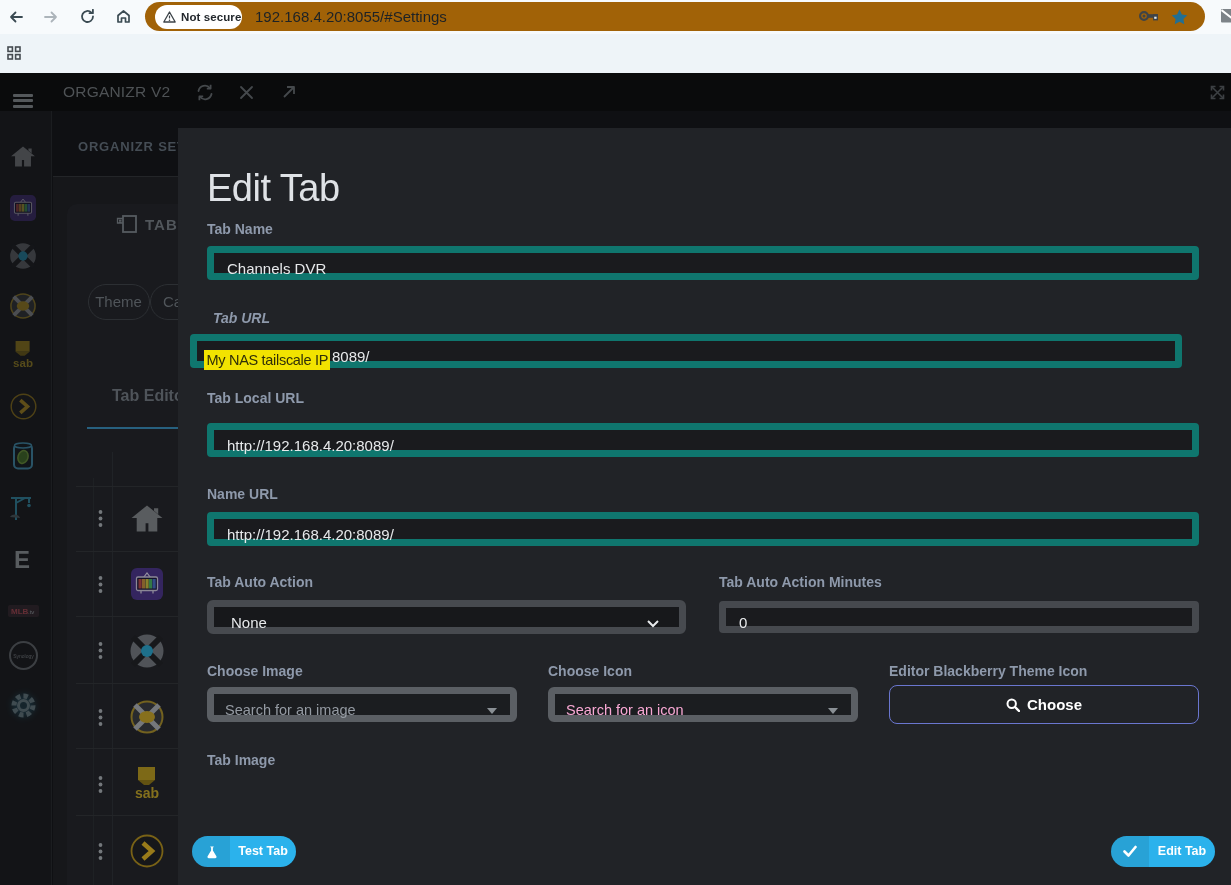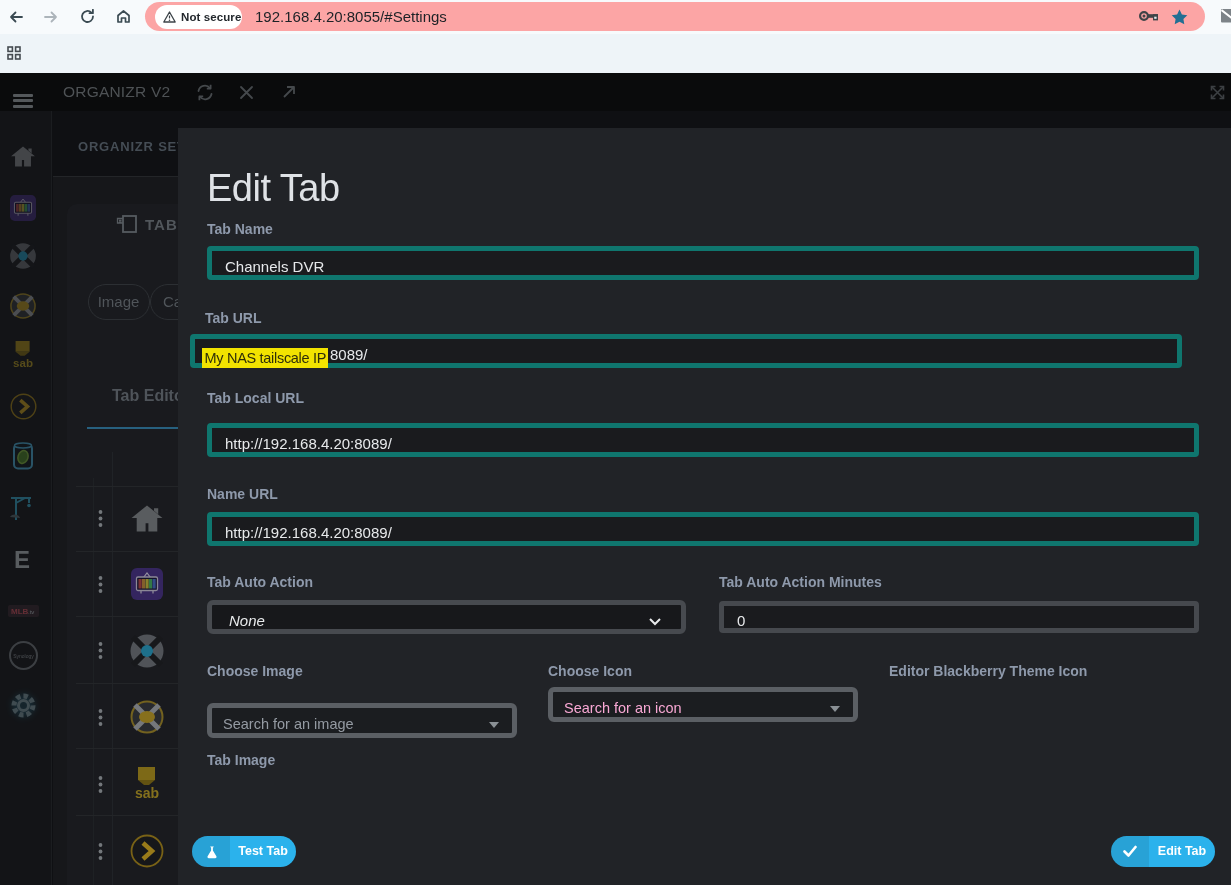--- a/index.html
+++ b/index.html
@@ -3,34 +3,34 @@
 <meta charset="utf-8">
 <style>
   * { margin:0; padding:0; box-sizing:border-box; }
   html,body { width:1231px; height:885px; overflow:hidden; background:#0f1013; }
   body, input, button { font-family:"Liberation Sans", sans-serif; }
   .abs { position:absolute; }
   #screen { position:relative; width:1231px; height:885px; overflow:hidden; }
   
   #toolbar { position:absolute; left:0; top:0; width:1231px; height:34px; background:#f7fafc; }
   #bookmarks { position:absolute; left:0; top:34px; width:1231px; height:39px; background:#eef4f8; }
-  #addrpill { position:absolute; left:145px; top:2px; width:1060px; height:29px; border-radius:15px; background:#fca5a5; }
+  #addrpill { position:absolute; left:145px; top:2px; width:1060px; height:29px; border-radius:15px; background:#a16207; }
   #chip { position:absolute; left:10px; top:2.5px; width:87px; height:24px; border-radius:12px; background:#ffffff; display:flex; align-items:center; padding:0 0 0 8px; }
   #chip span { white-space:nowrap; font-size:11.5px; font-weight:bold; color:#23282d; margin-left:5px; letter-spacing:0.1px;}
   #urltxt { position:absolute; left:110px; top:0; height:29px; line-height:29px; font-size:15px; color:#1d2226; }
   
   #page { position:absolute; left:0; top:73px; width:1231px; height:812px; background:#0f1013; }
   #navbar { position:absolute; left:0; top:0; width:1231px; height:38px; background:#0a0b0c; }
   #sidebar { position:absolute; left:0; top:38px; width:52px; height:774px; background:#131417; border-right:1px solid #1b1d20; }
   #panel { position:absolute; left:53px; top:103px; width:1178px; height:709px; background:#16171a; border-top:1px solid #232528; }
   #card { position:absolute; left:14px; top:27px; width:1164px; height:682px; background:#191a1e; border-radius:10px 0 0 0; }
   
   #modal { position:absolute; left:178px; top:55px; width:1053px; height:757px; background:#212327; }
   .lbl { position:absolute; font-size:14px; font-weight:bold; color:#8e99ab; white-space:nowrap; }
-  .inp { position:absolute; background:#1a1b1e; border:5px solid #0f766e; border-radius:4px; color:#e7e9eb; font-size:15px; white-space:nowrap; }
+  .inp { position:absolute; background:#1a1b1e; border:7px solid #0f766e; border-radius:4px; color:#e7e9eb; font-size:15px; white-space:nowrap; }
   .inp .txt { position:absolute; left:13px; top:0; line-height:32px; }
   .btnpill { position:absolute; width:104px; height:31px; border-radius:16px; overflow:hidden; }
   .btnpill .seg { position:absolute; left:0; top:0; width:38px; height:31px; background:#28a2d6; }
   .btnpill .rest { position:absolute; left:38px; top:0; right:0; height:31px; background:#2bb2ec; }
   .btnpill .bt { position:absolute; left:38px; right:0; top:0; height:31px; line-height:31px; text-align:center; color:#ffffff; font-size:12.5px; font-weight:bold; }
 </style>
 </head>
 <body>
 <div id="screen">
 
@@ -112,21 +112,21 @@
     <div class="abs" style="left:78px;top:66px;font-size:13px;font-weight:bold;letter-spacing:0.8px;color:#454d55;">ORGANIZR SETTINGS</div>
     <div id="panel">
       <div id="card"></div>
     </div>
 
     <svg class="abs" style="left:115px;top:141px" width="23" height="20" viewBox="0 0 23 20">
         <rect x="8" y="2" width="13" height="16" stroke="#565b60" stroke-width="1.8" fill="none"></rect>
         <path d="M8 4.5H2.5v4.5H8M4 6.3h2.5M4 7.9h2.5" stroke="#565b60" stroke-width="1.3" fill="none"></path>
       </svg>
     <div class="abs" style="left:145px;top:143px;font-size:15px;font-weight:bold;letter-spacing:1px;color:#51565b;">TAB</div>
-    <div class="abs" style="left:87.5px;top:211px;width:62px;height:36px;border:1px solid #2c2f33;border-radius:18px;text-align:center;line-height:34px;font-size:15px;color:#50555a;">Image</div>
+    <div class="abs" style="left:87.5px;top:211px;width:62px;height:36px;border:1px solid #2c2f33;border-radius:18px;text-align:center;line-height:34px;font-size:15px;color:#50555a;">Theme</div>
     <div class="abs" style="left:150px;top:211px;width:130px;height:36px;border:1px solid #2c2f33;border-radius:18px;line-height:34px;padding-left:12px;font-size:15px;color:#50555a;">Categories</div>
     <div class="abs" style="left:112px;top:314px;font-size:16px;font-weight:bold;color:#4f545a;">Tab Editor</div>
     <div class="abs" style="left:87px;top:353.5px;width:116px;height:2.5px;background:#27607f;"></div>
     <div class="abs" style="left:112px;top:379px;width:1px;height:433px;background:#202327;"></div>
     <div class="abs" style="left:93px;top:405px;width:1px;height:407px;background:#1e2124;"></div>
     <div class="abs" style="left:76px;top:413px;width:110px;height:1px;background:#232528;"></div>
     <div class="abs" style="left:76px;top:478px;width:110px;height:1px;background:#232528;"></div>
     <div class="abs" style="left:76px;top:543px;width:110px;height:1px;background:#232528;"></div>
     <div class="abs" style="left:76px;top:610px;width:110px;height:1px;background:#232528;"></div>
     <div class="abs" style="left:76px;top:675px;width:110px;height:1px;background:#232528;"></div>
@@ -256,60 +256,67 @@
       </svg>
 
     <div id="modal">
       <div class="abs" style="left:29px;top:39px;font-size:38px;font-weight:300;color:#dfe2e6;letter-spacing:-0.5px;">Edit Tab</div>
 
       <div class="lbl" style="left:29px;top:93px;">Tab Name</div>
       <div class="inp" style="left:29px;top:118px;width:992px;height:34px;">
           <span class="txt">Channels DVR</span>
         </div>
 
-      <div class="lbl" style="left:27px;top:181.5px;">Tab URL</div>
+      <div class="lbl" style="left:35px;top:181.5px;font-style:italic;">Tab URL</div>
       <div class="inp" style="left:12px;top:206px;width:992px;height:34px;">
         <span style="position:absolute;left:6.5px;top:9px;width:126px;height:20px;background:#f2e300;color:#2f2f08;font-size:14.5px;line-height:20px;padding-left:3px;letter-spacing:-0.3px;white-space:nowrap;overflow:hidden;">My NAS tailscale IP</span>
         <span style="position:absolute;left:135px;top:0;line-height:32px;">8089/</span>
       </div>
 
       <div class="lbl" style="left:29px;top:262px;">Tab Local URL</div>
       <div class="inp" style="left:29px;top:295px;width:992px;height:34px;">
           <span class="txt">http://192.168.4.20:8089/</span>
         </div>
 
       <div class="lbl" style="left:29px;top:358px;">Name URL</div>
       <div class="inp" style="left:29px;top:384px;width:992px;height:34px;">
           <span class="txt">http://192.168.4.20:8089/</span>
         </div>
 
       <div class="lbl" style="left:29px;top:446px;">Tab Auto Action</div>
-      <div class="inp" style="left:29px;top:472px;width:479px;height:34px;background:#17181b;border-color:#474a4f;border-radius:6px;font-style:italic;">
+      <div class="inp" style="left:29px;top:472px;width:479px;height:34px;background:#17181b;border-color:#474a4f;border-radius:6px;">
         <span style="position:absolute;left:17px;top:0;line-height:32px;">None</span>
         <svg class="abs" style="right:20px;top:13px" width="12" height="8" viewBox="0 0 12 8">
             <path d="M1 1l5 5 5-5" stroke="#e8eaec" stroke-width="2" fill="none"></path>
           </svg>
       </div>
 
       <div class="lbl" style="left:541px;top:446px;">Tab Auto Action Minutes</div>
       <div class="inp" style="left:541px;top:473px;width:480px;height:32px;border-color:#46494e;">
           <span style="position:absolute;left:13px;top:0;line-height:30px;">0</span>
         </div>
 
       <div class="lbl" style="left:29px;top:535px;">Choose Image</div>
-      <div class="inp" style="left:29px;top:559px;width:310px;height:35px;background:#1b1d20;border-color:#5b5f64;border-radius:6px;margin-top:16px;">
+      <div class="inp" style="left:29px;top:559px;width:310px;height:35px;background:#1b1d20;border-color:#5b5f64;border-radius:6px;">
         <span style="position:absolute;left:11px;top:0;line-height:33px;color:#959ba3;font-size:14.5px;">Search for an image</span>
         <div class="abs" style="right:13px;top:14px;width:0;height:0;border-left:5.5px solid transparent;border-right:5.5px solid transparent;border-top:6px solid #8a9095;"></div>
       </div>
       <div class="lbl" style="left:370px;top:535px;">Choose Icon</div>
       <div class="inp" style="left:370px;top:559px;width:310px;height:35px;background:#1b1d20;border-color:#5b5f64;border-radius:6px;">
         <span style="position:absolute;left:11px;top:0;line-height:33px;color:#f9a8d4;font-size:14.5px;">Search for an icon</span>
         <div class="abs" style="right:13px;top:14px;width:0;height:0;border-left:5.5px solid transparent;border-right:5.5px solid transparent;border-top:6px solid #8a9095;"></div>
       </div>
       <div class="lbl" style="left:711px;top:535px;">Editor Blackberry Theme Icon</div>
+      <div class="abs" style="left:711px;top:557px;width:310px;height:39px;border:1px solid #6a76cf;border-radius:8px;display:flex;align-items:center;justify-content:center;">
+        <svg width="14" height="14" viewBox="0 0 14 14">
+            <circle cx="5.7" cy="5.7" r="4.2" stroke="#ffffff" stroke-width="2" fill="none"></circle>
+            <path d="M9 9l4 4" stroke="#ffffff" stroke-width="2.4" stroke-linecap="round"></path>
+          </svg>
+        <span style="color:#fff;font-size:15px;font-weight:bold;margin-left:7px;">Choose</span>
+      </div>
 
       <div class="lbl" style="left:29px;top:624px;">Tab Image</div>
 
       <div class="btnpill" style="left:14px;top:708px;">
         <div class="seg"></div>
           <div class="rest"></div>
         <svg class="abs" style="left:14px;top:10px" width="12" height="12.5" viewBox="0 0 13 14">
             <path d="M4.6 0.5h3.8v1h-0.9v3.6l3.9 6.4c0.6 1-0.1 2.2-1.3 2.2H2.9c-1.2 0-1.9-1.2-1.3-2.2l3.9-6.4V1.5h-0.9z" fill="#ffffff"></path>
           </svg>
         <div class="bt">Test Tab</div>

